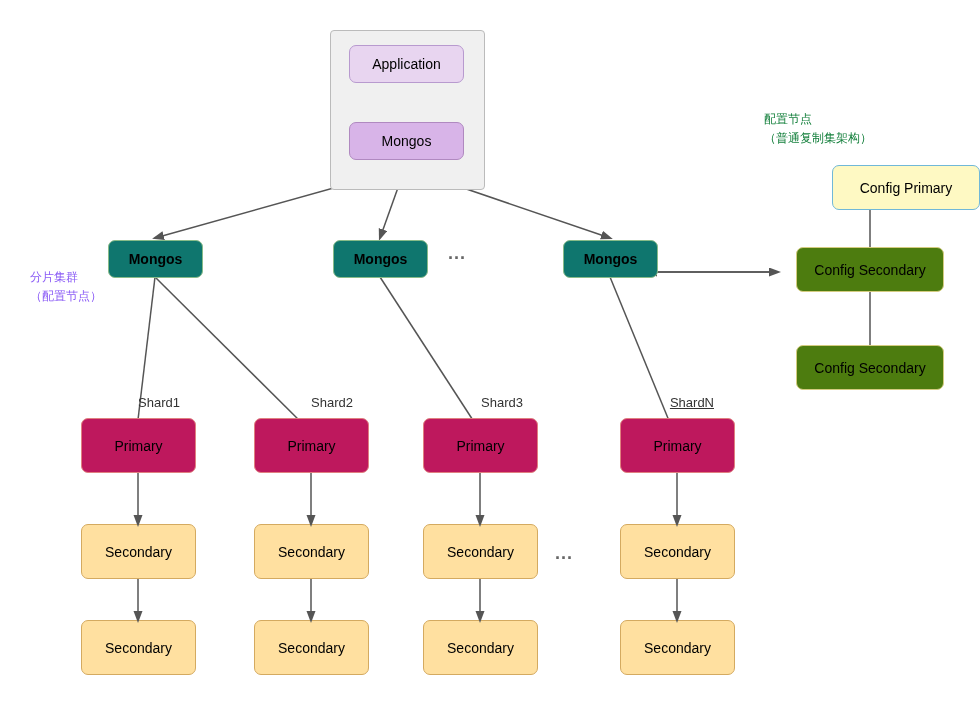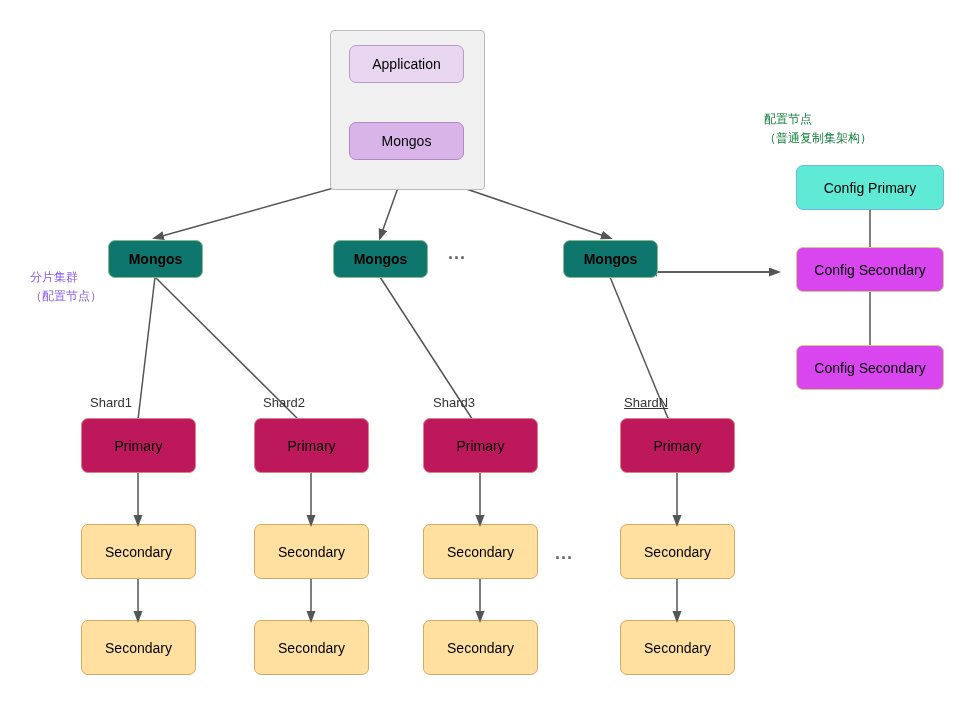--- a/index.html
+++ b/index.html
@@ -54,32 +54,33 @@
     }
     .box-primary {
       background: #be185d;
       border-color: #e08080;
     }
     .box-secondary {
       background: #ffe0a0;
       border-color: #d4aa60;
     }
     .box-config-primary {
-      background: #5eead4;
+      background: #fef9c3;
       border-color: #70b8d8;
+      margin-left: 36px;
     }
     .box-config-secondary {
-      background: #d946ef;
+      background: #4d7c0f;
       border-color: #d4cc80;
     }
     .label {
       position: absolute;
       font-size: 13px;
       color: #333;
-      text-align: left;
+      text-align: right;
     }
     .label-cn {
       position: absolute;
       font-size: 12px;
       color: #8b5cf6;
       text-align: left;
       line-height: 1.6;
     }
     .dots {
       position: absolute;

